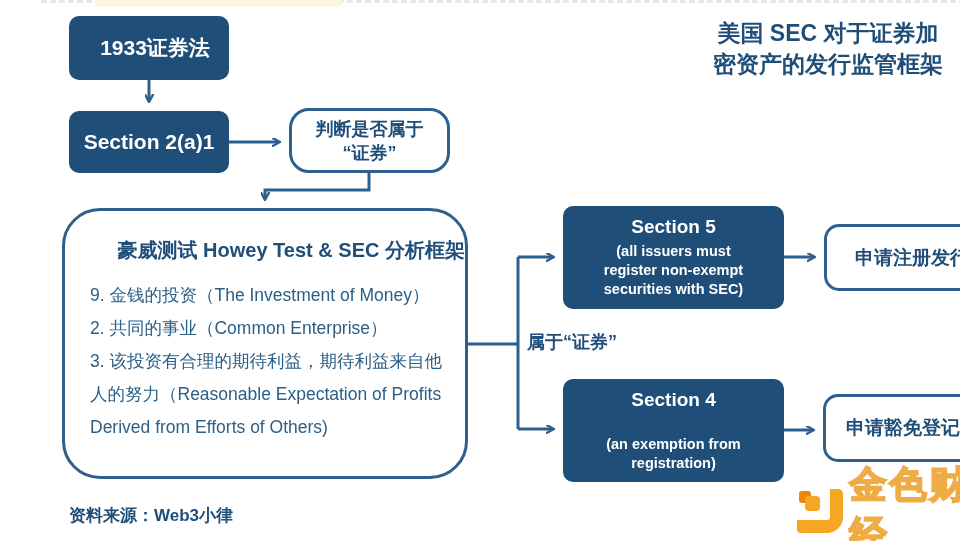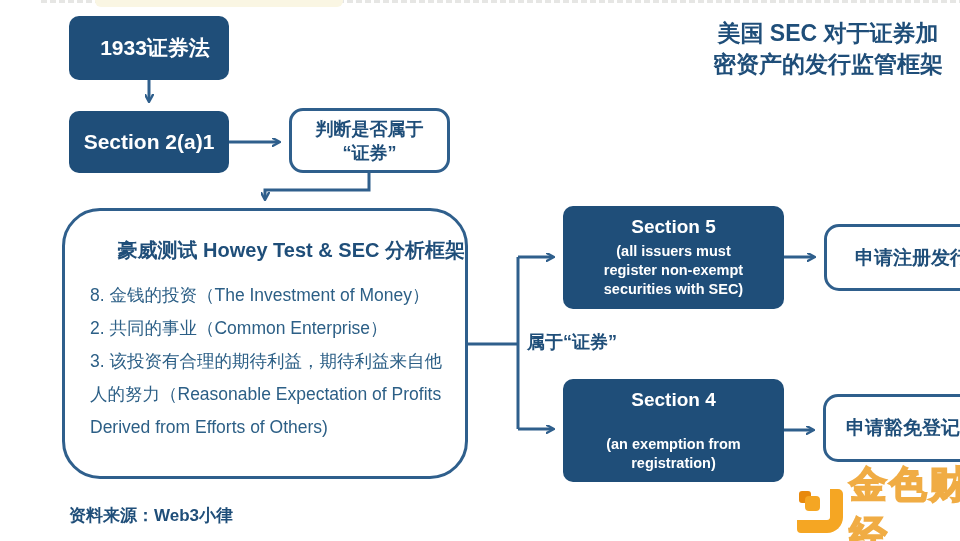--- a/index.html
+++ b/index.html
@@ -45,21 +45,21 @@
     border: 3px solid #2F5F8C;
     color: #1F4E79;
     font-weight: bold;
   }
 
   .box-1933 { left: 28px; top: 16px; width: 160px; height: 64px; font-size: 21px; padding-left: 12px; }
   .box-sec2 { left: 28px; top: 111px; width: 160px; height: 62px; font-size: 21px; }
 
   .box-judge {
     left: 248px; top: 108px; width: 161px; height: 65px;
-    border-radius: 14px; font-size: 18px; line-height: 24px;
+    border-radius: 20px; font-size: 18px; line-height: 24px;
   }
 
   .main-title {
     position: absolute; left: 622px; top: 18px; width: 330px;
     text-align: center; color: #1F4E79; font-weight: bold;
     font-size: 23px; line-height: 31px; z-index: 2;
   }
 
   .box-howey {
     left: 21px; top: 208px; width: 406px; height: 271px;
@@ -153,21 +153,21 @@
   </div>
 
   <div class="box light box-judge">
     <div>判断是否属于</div>
     <div>“证券”</div>
   </div>
 
   <div class="box box-howey">
     <div class="howey-title">豪威测试 Howey Test &amp; SEC 分析框架</div>
     <div class="howey-items">
-      <div>8. 金钱的投资（The Investment of Money）</div>
+      <div>9. 金钱的投资（The Investment of Money）</div>
       <div>2. 共同的事业（Common Enterprise）</div>
       <div>3. 该投资有合理的期待利益，期待利益来自他人的努力（Reasonable Expectation of Profits Derived from Efforts of Others)</div>
     </div>
   </div>
 
   <div class="branch-label">属于“证券”</div>
 
   <div class="box dark box-sec5">
     <div class="sec-title">Section 5</div>
     <div class="sec-sub">

